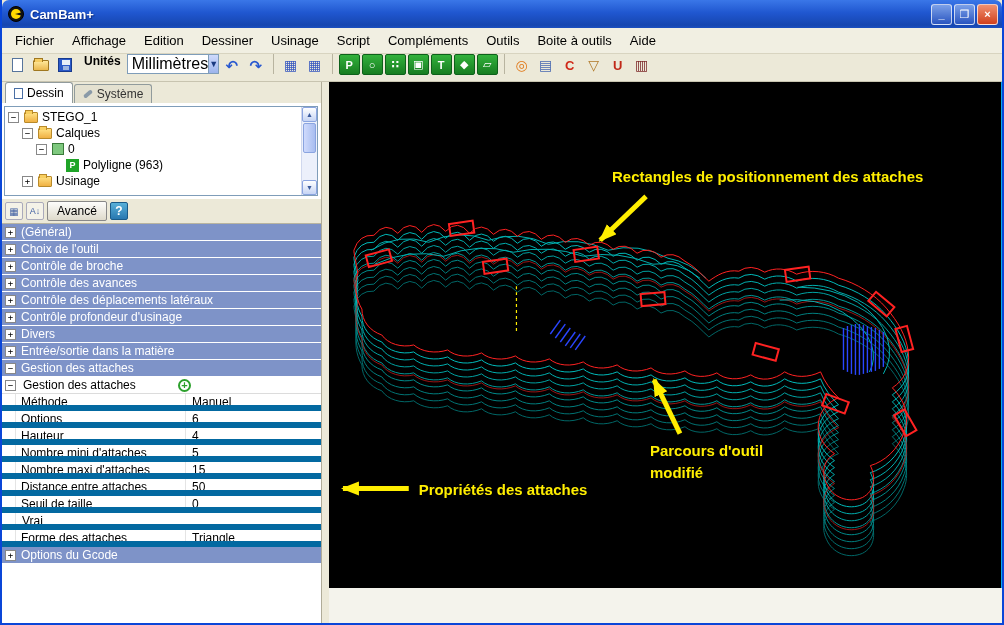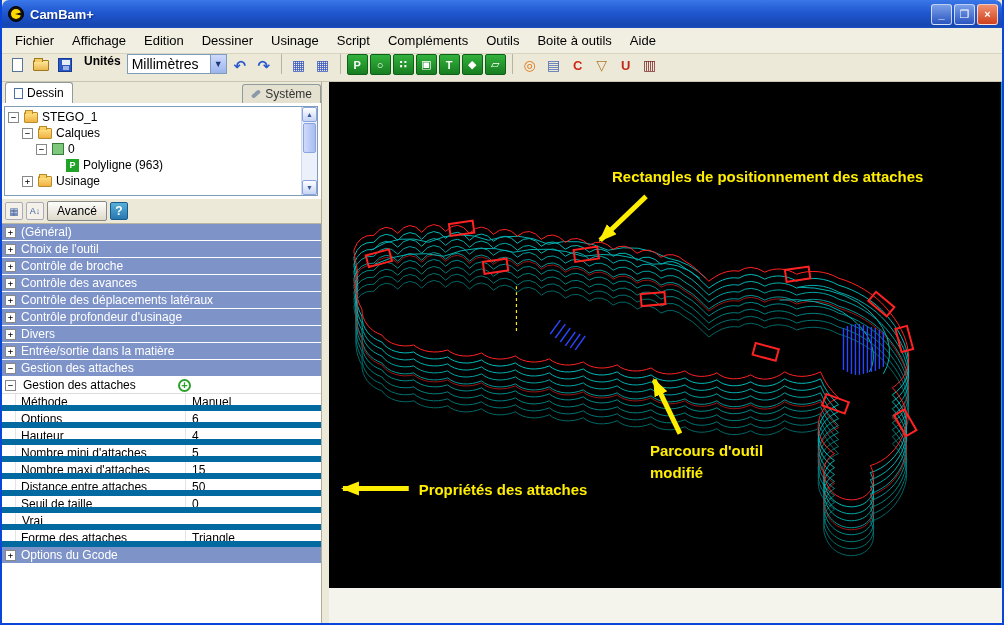--- a/index.html
+++ b/index.html
@@ -40,22 +40,22 @@
     border:1px solid #0d611a; border-radius:2px; color:#fff; font-weight:bold; font-size:11px; }
   .ic-page { width:11px; height:14px; background:#fff; border:1px solid #56749c; }
   .ic-folder { width:16px; height:11px; background:linear-gradient(#ffe89a,#eab84e);
     border:1px solid #a07820; border-radius:1px; position:relative; }
   .ic-folder::before { content:""; position:absolute; top:-3px; left:0; width:7px; height:3px;
     background:#f6cd62; border:1px solid #a07820; border-bottom:none; }
   .ic-floppy { width:14px; height:14px; background:#2b59c8; border:1px solid #173a8e; position:relative; }
   .ic-floppy::before { content:""; position:absolute; top:1px; left:3px; width:8px; height:5px; background:#e8eef8; }
   .ic-floppy::after { content:""; position:absolute; bottom:1px; left:4px; width:6px; height:4px; background:#9db4e0; }
   .tb-label { font-weight:bold; margin:0 4px 0 6px; }
-  .combo { width:100px; height:20px; background:#fff; border:1px solid #7f9db9; display:flex;
-    align-items:center; font-size:14px; }
+  .combo { width:92px; height:20px; background:#fff; border:1px solid #7f9db9; display:flex;
+    align-items:center; font-size:16px; }
   .combo-text { flex:1; padding-left:4px; }
   .combo-arrow { width:16px; height:18px; background:linear-gradient(#cfdafc,#9cb4ec);
     border-left:1px solid #7f9db9; color:#1a3a80; font-size:9px; display:flex; align-items:center; justify-content:center; }
   .combo-arrow::before { content:"▼"; }
   .blue-g { color:#2858d0; font-size:15px; font-weight:bold; }
   .grid-g { color:#3858c0; font-size:14px; }
   .ops .tbtn:nth-of-type(1) .g { color:#e07818; font-size:14px; }
   .ops .tbtn:nth-of-type(2) .g { color:#4868b0; font-size:14px; }
   .ops .tbtn:nth-of-type(3) .g { color:#d02818; font-weight:bold; font-size:13px; }
   .ops .tbtn:nth-of-type(4) .g { color:#b07828; font-size:14px; }
@@ -66,21 +66,21 @@
   .main { flex:1; display:flex; min-height:0; }
   .left-panel { width:320px; flex:none; background:#fff; display:flex; flex-direction:column;
     border-right:1px solid #b0ac98; }
   .splitter { width:7px; flex:none; background:#ece9d8; }
   .canvas-area { flex:1; background:#0ea5e9; display:flex; flex-direction:column; }
   .canvas-area svg { display:block; background:#000; flex:none; }
   .canvas-bottom { flex:1; background:#f4f3ec; }
 
   
   .tabs-row { height:22px; flex:none; background:#ece9d8; display:flex; align-items:flex-end;
-    padding-left:3px; gap:1px; border-bottom:1px solid #fff;justify-content:space-between; }
+    padding-left:3px; gap:1px; border-bottom:1px solid #fff; }
   .tab { height:19px; display:flex; align-items:center; gap:4px; padding:0 8px; font-size:12px;
     border:1px solid #919b9c; border-bottom:none; border-radius:3px 3px 0 0; background:#e4e1d0; color:#333; }
   .tab.active { background:#fff; height:21px; color:#000; }
   .ti-page { width:9px; height:11px; background:#fff; border:1px solid #4a6fa5; }
   .ti-wrench { width:10px; height:4px; background:#8a9aa8; border-radius:2px; transform:rotate(-40deg); }
 
   
   .tree-box { height:90px; flex:none; margin:2px 3px 2px 2px; border:1px solid #7f9db9;
     background:#fff; display:flex; }
   .tree-rows { flex:1; padding-top:2px; overflow:hidden; }

